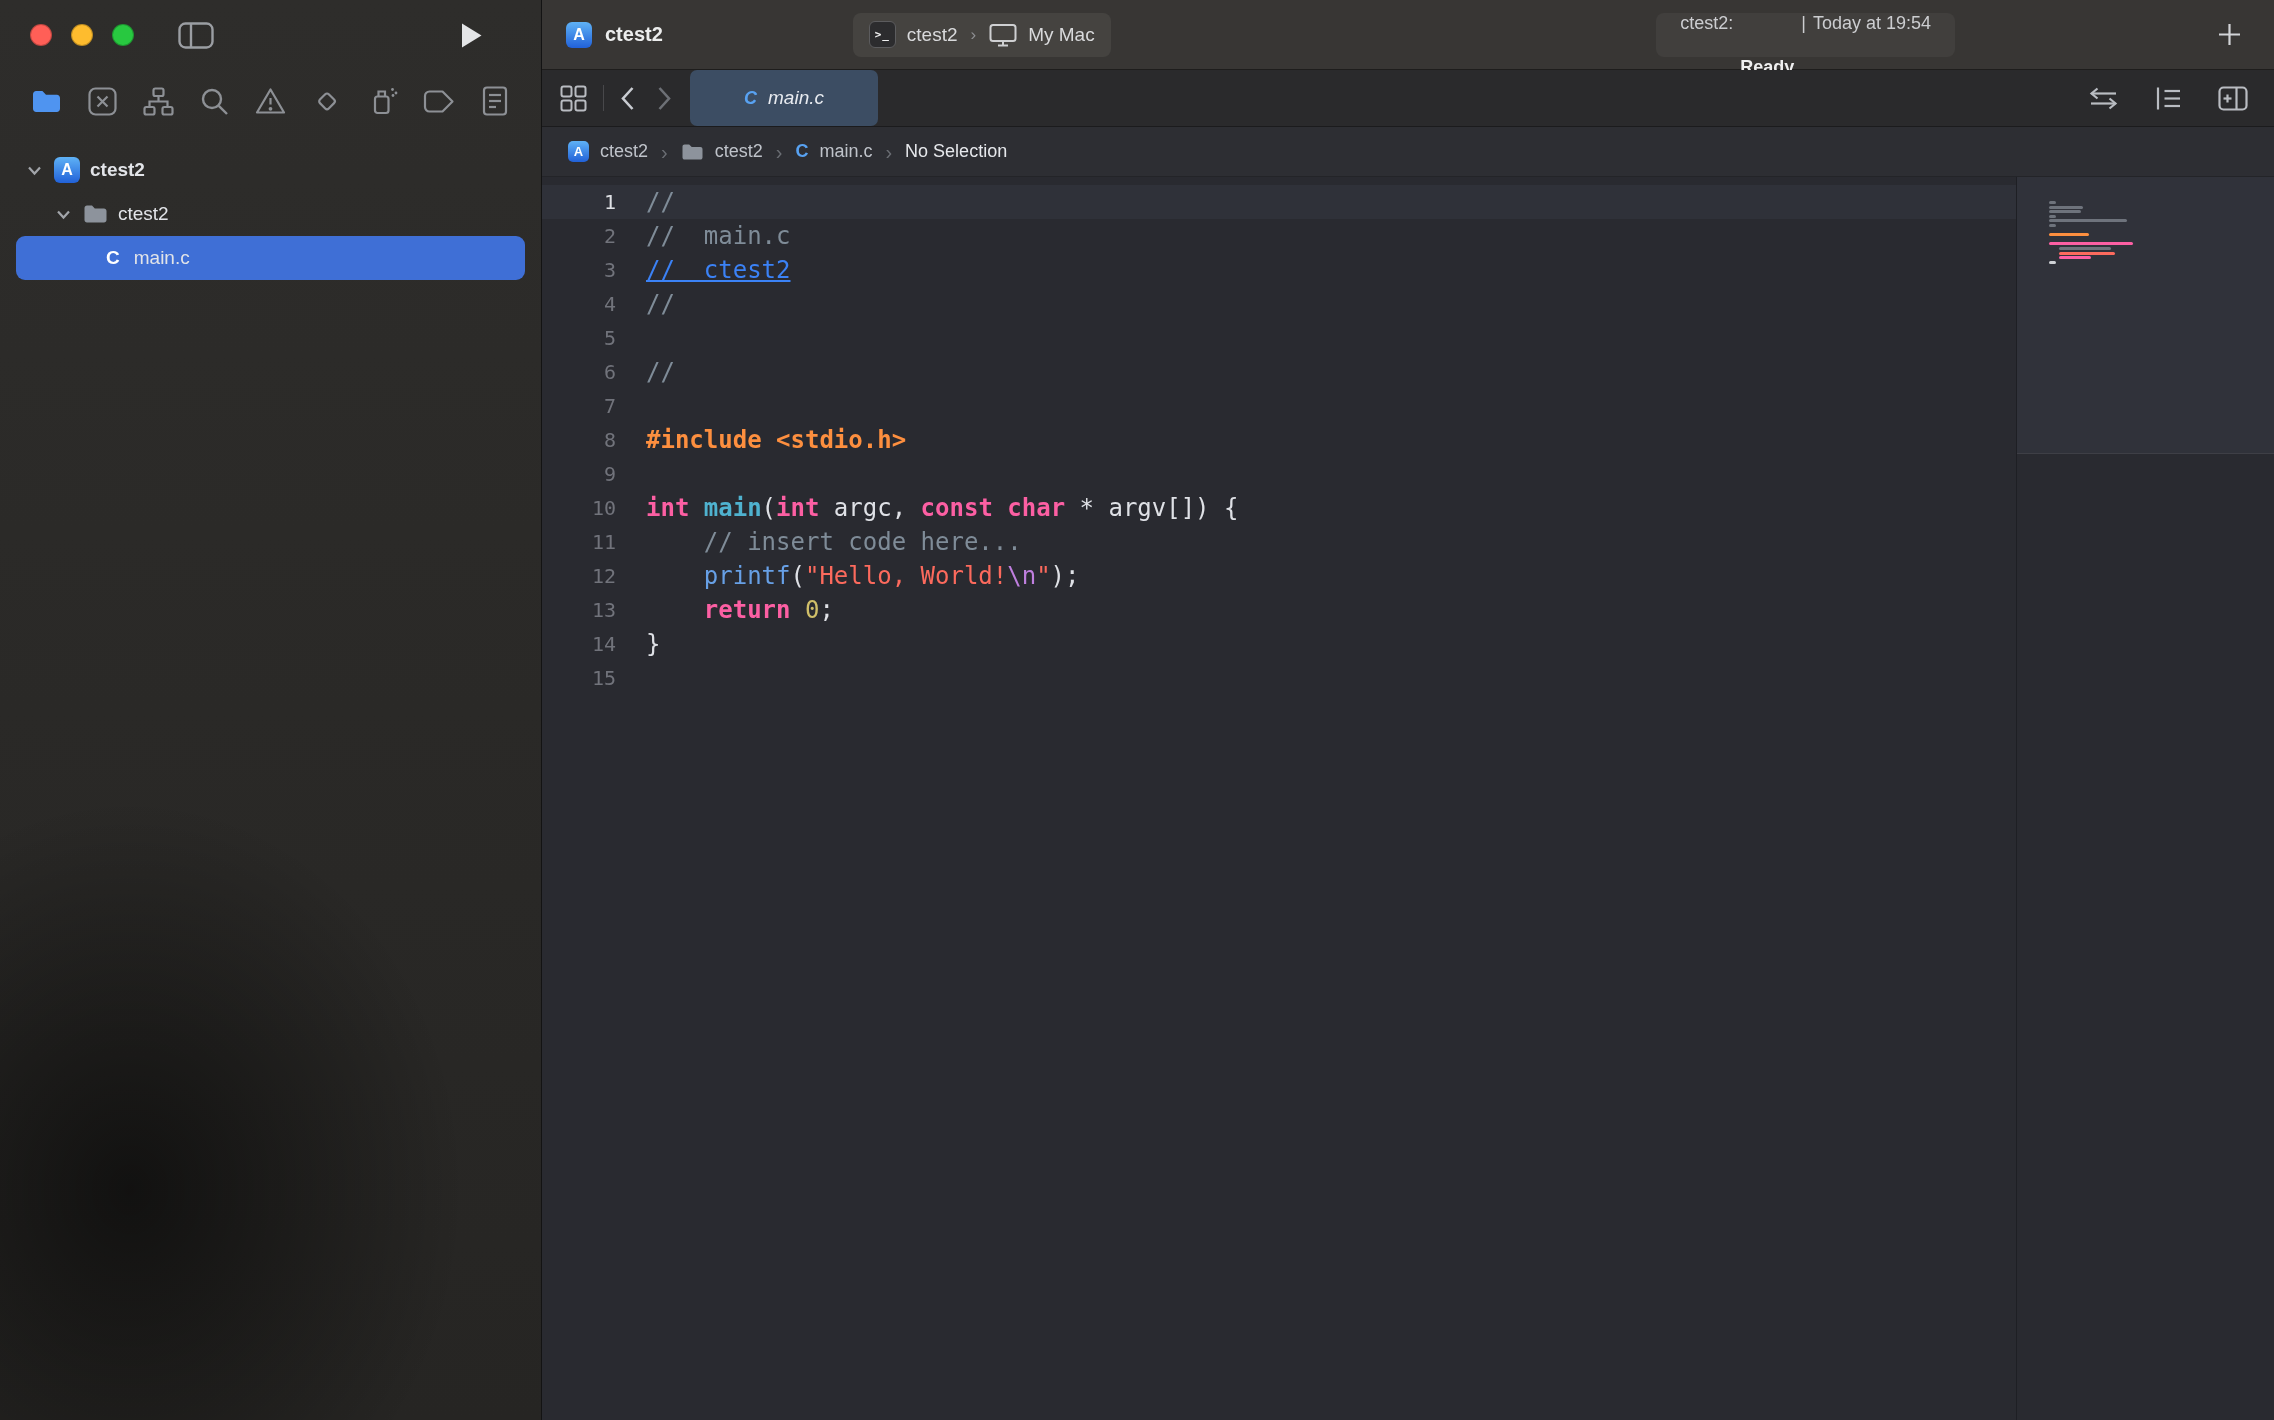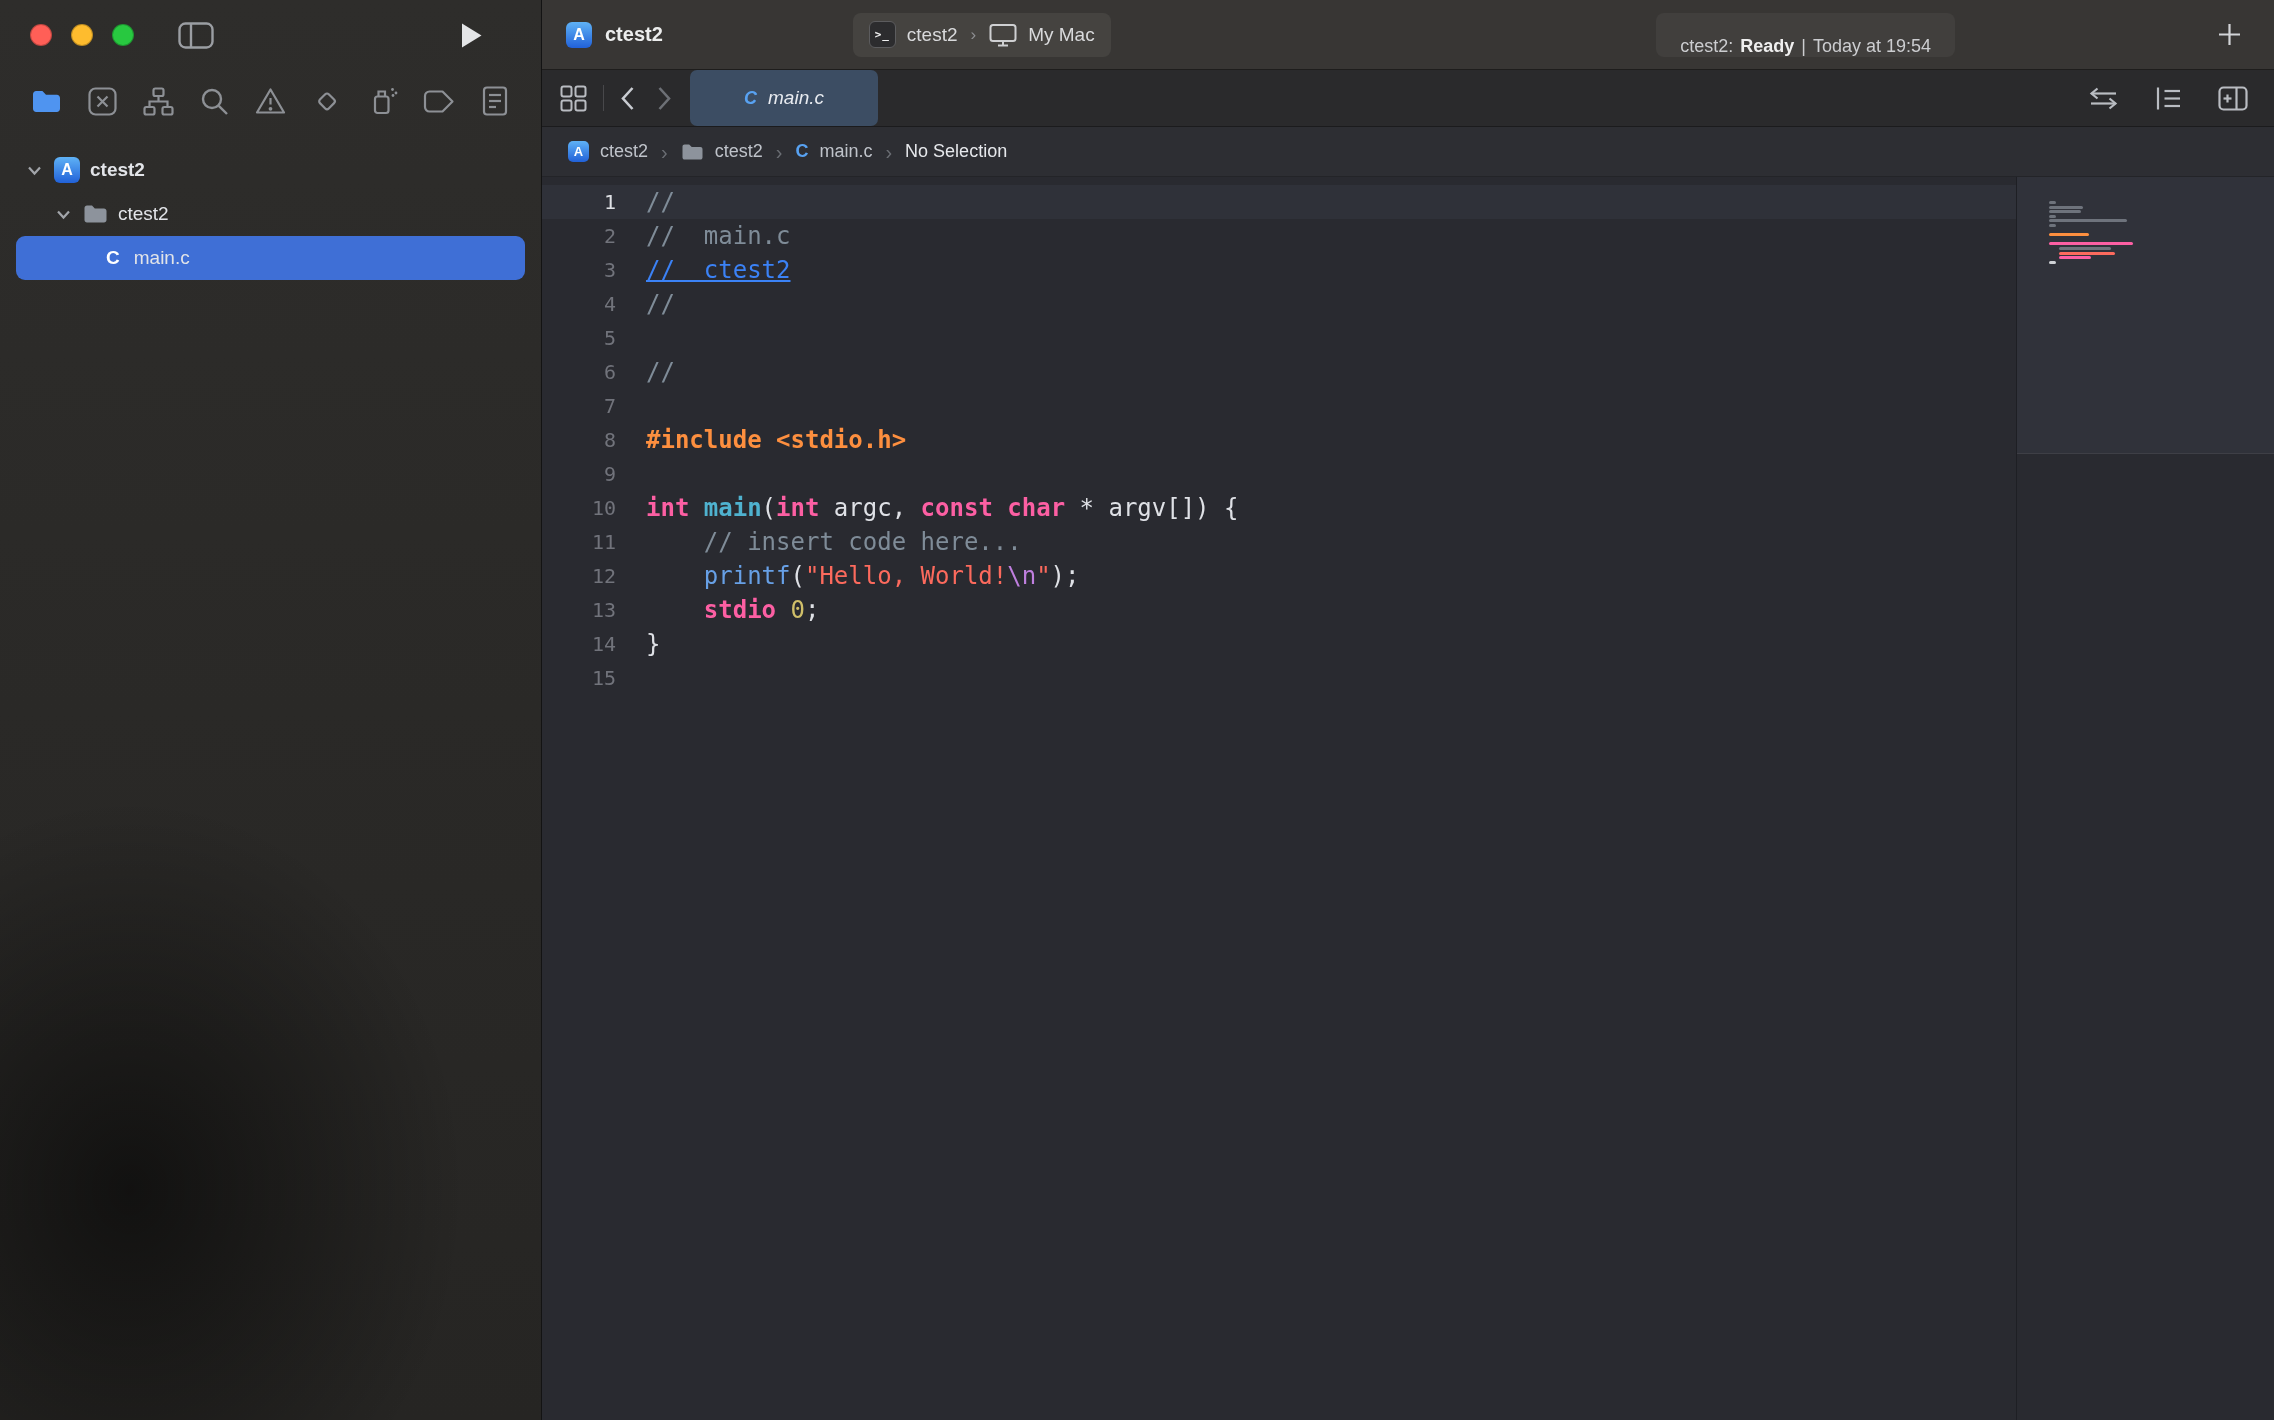--- a/index.html
+++ b/index.html
@@ -43,21 +43,21 @@
   .toolbar { height:70px; flex:none; background:#383634; border-bottom:1px solid #1e1d1c;
     display:flex; align-items:center; padding:0 24px; }
   .tb-title { display:flex; align-items:center; gap:13px; font-size:20px; font-weight:bold; color:#eceded; }
   .scheme-pill { margin-left:190px; height:44px; background:#454340; border-radius:8px;
     display:flex; align-items:center; padding:0 16px; gap:11px; font-size:19px; color:#d9dadc; }
   .terminal-chip { width:27px; height:27px; border-radius:6px; background:#2c2c2e; border:1px solid #5c5c5e;
     color:#f0f0f0; font-family:"DejaVu Sans Mono",monospace; font-size:11px; font-weight:bold;
     display:flex; align-items:center; justify-content:center; letter-spacing:1px; }
   .pill-sep { color:#8e8f92; font-size:17px; padding:0 2px; }
   .status-pill { margin-left:auto; height:44px; background:#413f3d; border-radius:8px;
-    display:flex; align-items:flex-end; padding:0 24px; gap:7px; font-size:18px; color:#cccdd0; }
+    display:flex; align-items:flex-start; padding:0 24px; gap:7px; font-size:18px; color:#cccdd0; }
   .status-pill b { color:#efefef;margin-top:44px; }
   .plus-wrap { margin-left:262px; margin-right:8px; display:flex; }
 
   .tabbar { height:57px; flex:none; background:#2a2a2c; border-bottom:1px solid #1b1b1d;
     display:flex; align-items:center; padding:0 18px; }
   .tb-divider { width:1px; height:26px; background:#48484b; margin:0 16px; }
   .tab { height:100%; margin-left:18px; width:188px; background:#3c4d63; border-radius:7px;
     display:flex; align-items:center; justify-content:center; gap:11px;
     font-size:19px; color:#e8ebf0; font-style:italic; }
 
@@ -382,21 +382,21 @@
           <div class="code-line">
             <span class="gutter">11</span>
             <span class="code-text"><span style="color: rgb(127, 140, 152);">    // insert code here...</span></span>
           </div>
           <div class="code-line">
             <span class="gutter">12</span>
             <span class="code-text"><span style="color: rgb(223, 225, 230);">    </span><span style="color: rgb(103, 160, 230);">printf</span><span style="color: rgb(223, 225, 230);">(</span><span style="color: rgb(252, 106, 93);">"Hello, World!</span><span style="color: rgb(191, 127, 223);">\n</span><span style="color: rgb(252, 106, 93);">"</span><span style="color: rgb(223, 225, 230);">);</span></span>
           </div>
           <div class="code-line">
             <span class="gutter">13</span>
-            <span class="code-text"><span style="color: rgb(223, 225, 230);">    </span><span style="color: rgb(252, 95, 163); font-weight: bold;">stdio</span><span style="color: rgb(223, 225, 230);"> </span><span style="color: rgb(208, 191, 105);">0</span><span style="color: rgb(223, 225, 230);">;</span></span>
+            <span class="code-text"><span style="color: rgb(223, 225, 230);">    </span><span style="color: rgb(252, 95, 163); font-weight: bold;">return</span><span style="color: rgb(223, 225, 230);"> </span><span style="color: rgb(208, 191, 105);">0</span><span style="color: rgb(223, 225, 230);">;</span></span>
           </div>
           <div class="code-line">
             <span class="gutter">14</span>
             <span class="code-text"><span style="color: rgb(223, 225, 230);">}</span></span>
           </div>
           <div class="code-line">
             <span class="gutter">15</span>
             <span class="code-text"></span>
           </div>
         </div>

